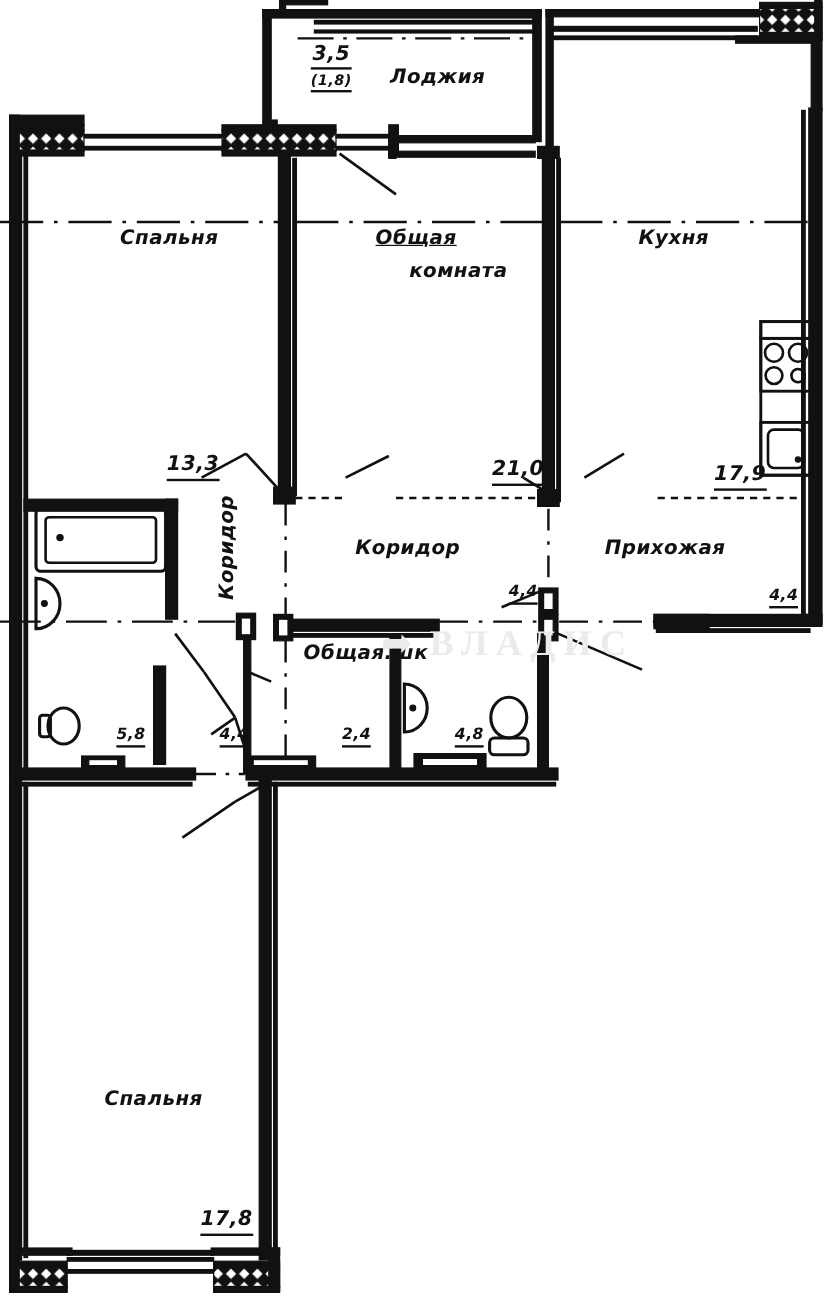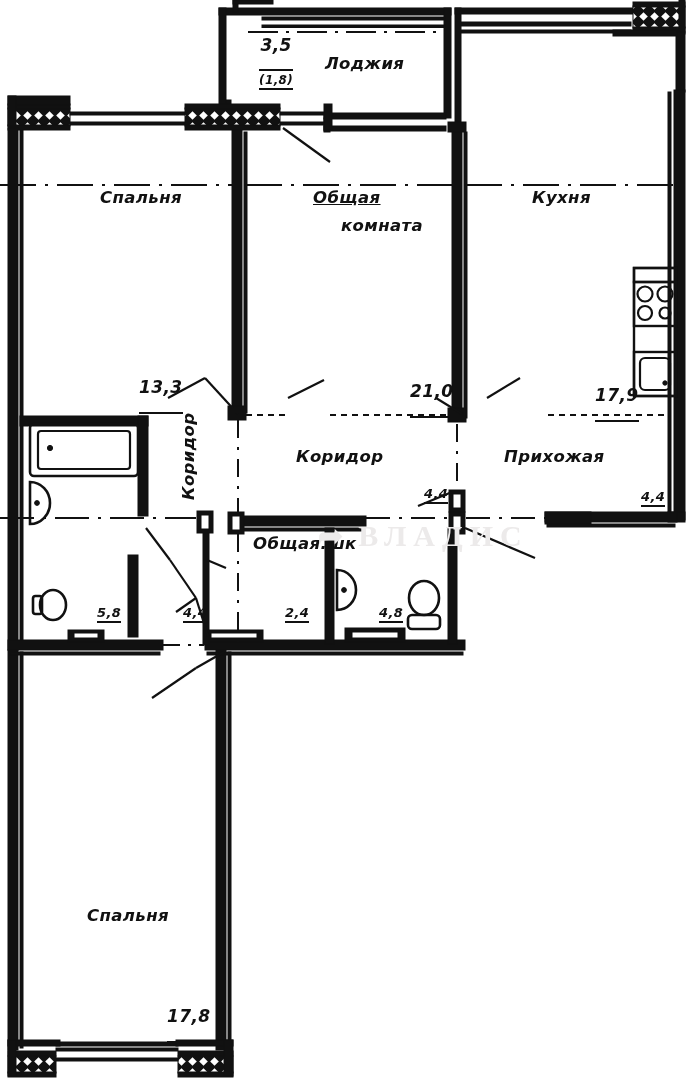--- a/index.html
+++ b/index.html
@@ -33,39 +33,39 @@
     white-space: nowrap;
     letter-spacing: 0.4px;
     line-height: 1.12;
   }
   .room-name {
     font-size: 16.5px;
   }
   .area-num {
     font-size: 17px;
     border-bottom: 2.2px solid #111111;
-    padding-bottom: 15px;
+    padding-bottom: 2px;
   }
   .area-small {
     font-size: 13px;
     border-bottom: 2px solid #111111;
     padding-bottom: 0px;
   }
   .vertical {
     transform-origin: left top;
     transform: rotate(-90deg);
   }
   .loggia-area {
     text-align: center;
   }
   .loggia-area .n1 {
     display: block;
     font-size: 17px;
     border-bottom: 2.2px solid #111111;
-    padding-bottom: 14px;
+    padding-bottom: 1px;
   }
   .loggia-area .n2 {
     display: block;
     font-size: 12px;
     border-bottom: 2.2px solid #111111;
     padding-bottom: 1px;
     margin-top: 3px;
   }
   #watermark {
     position: absolute;

